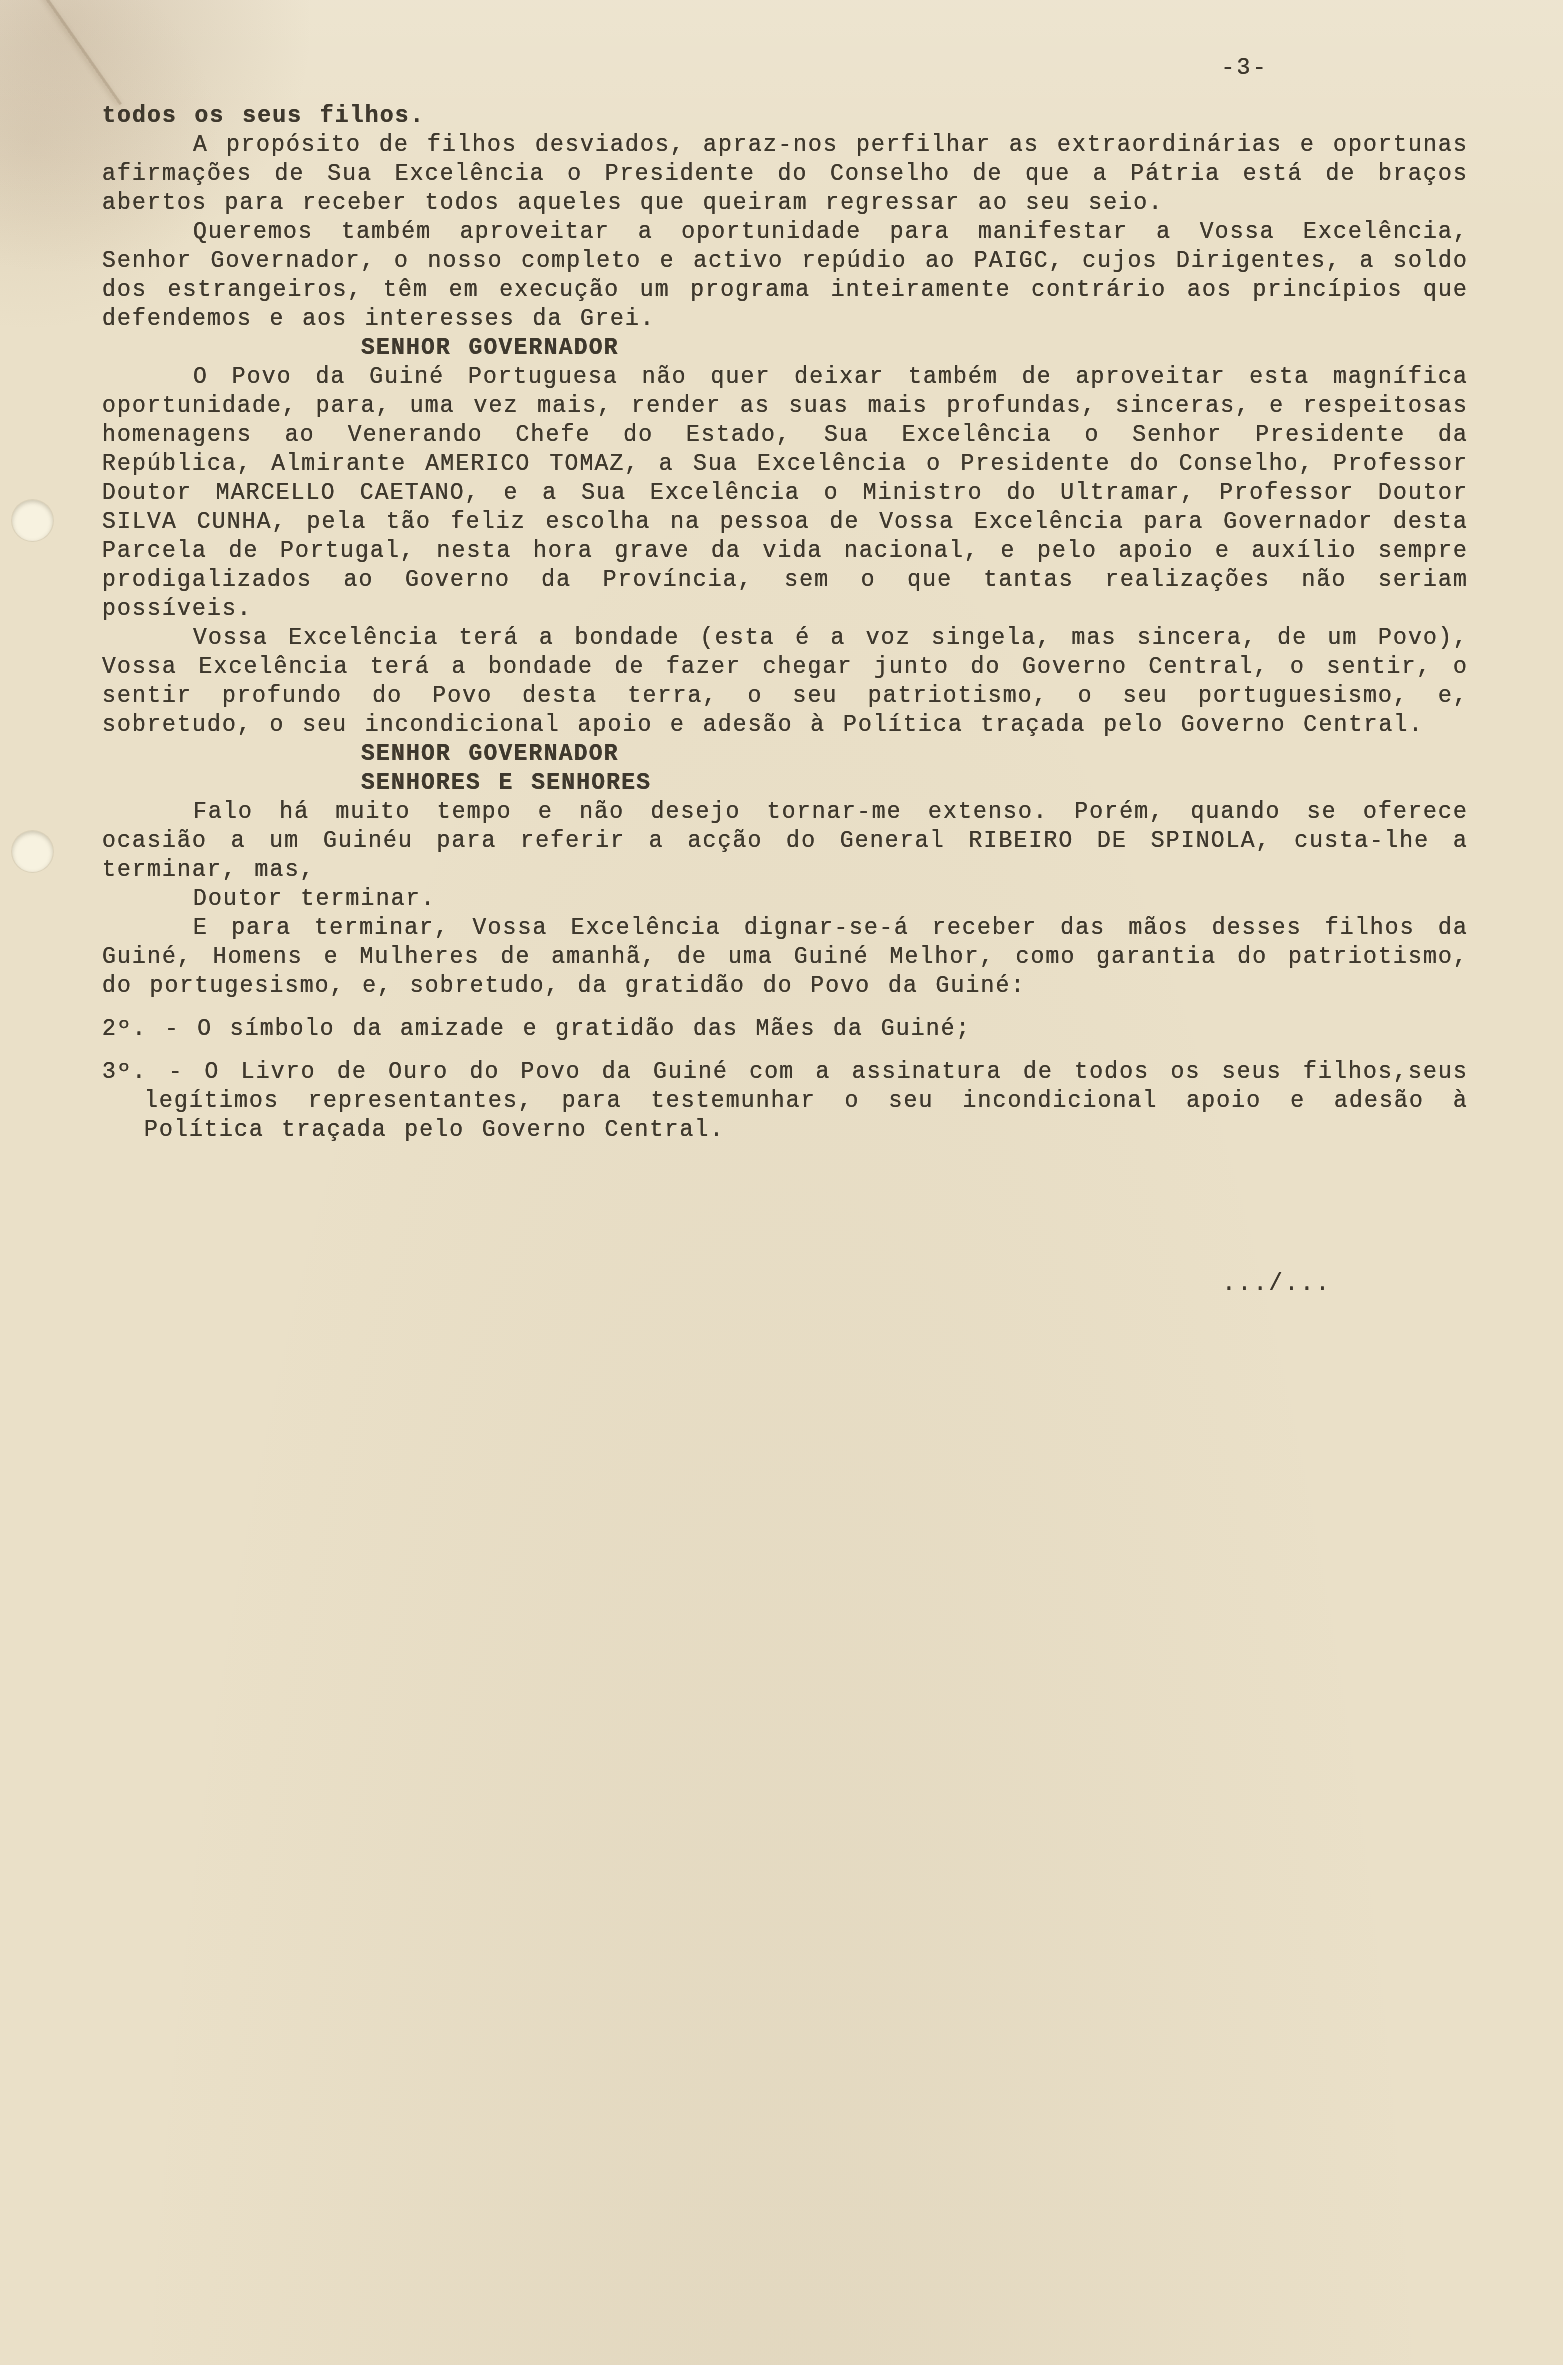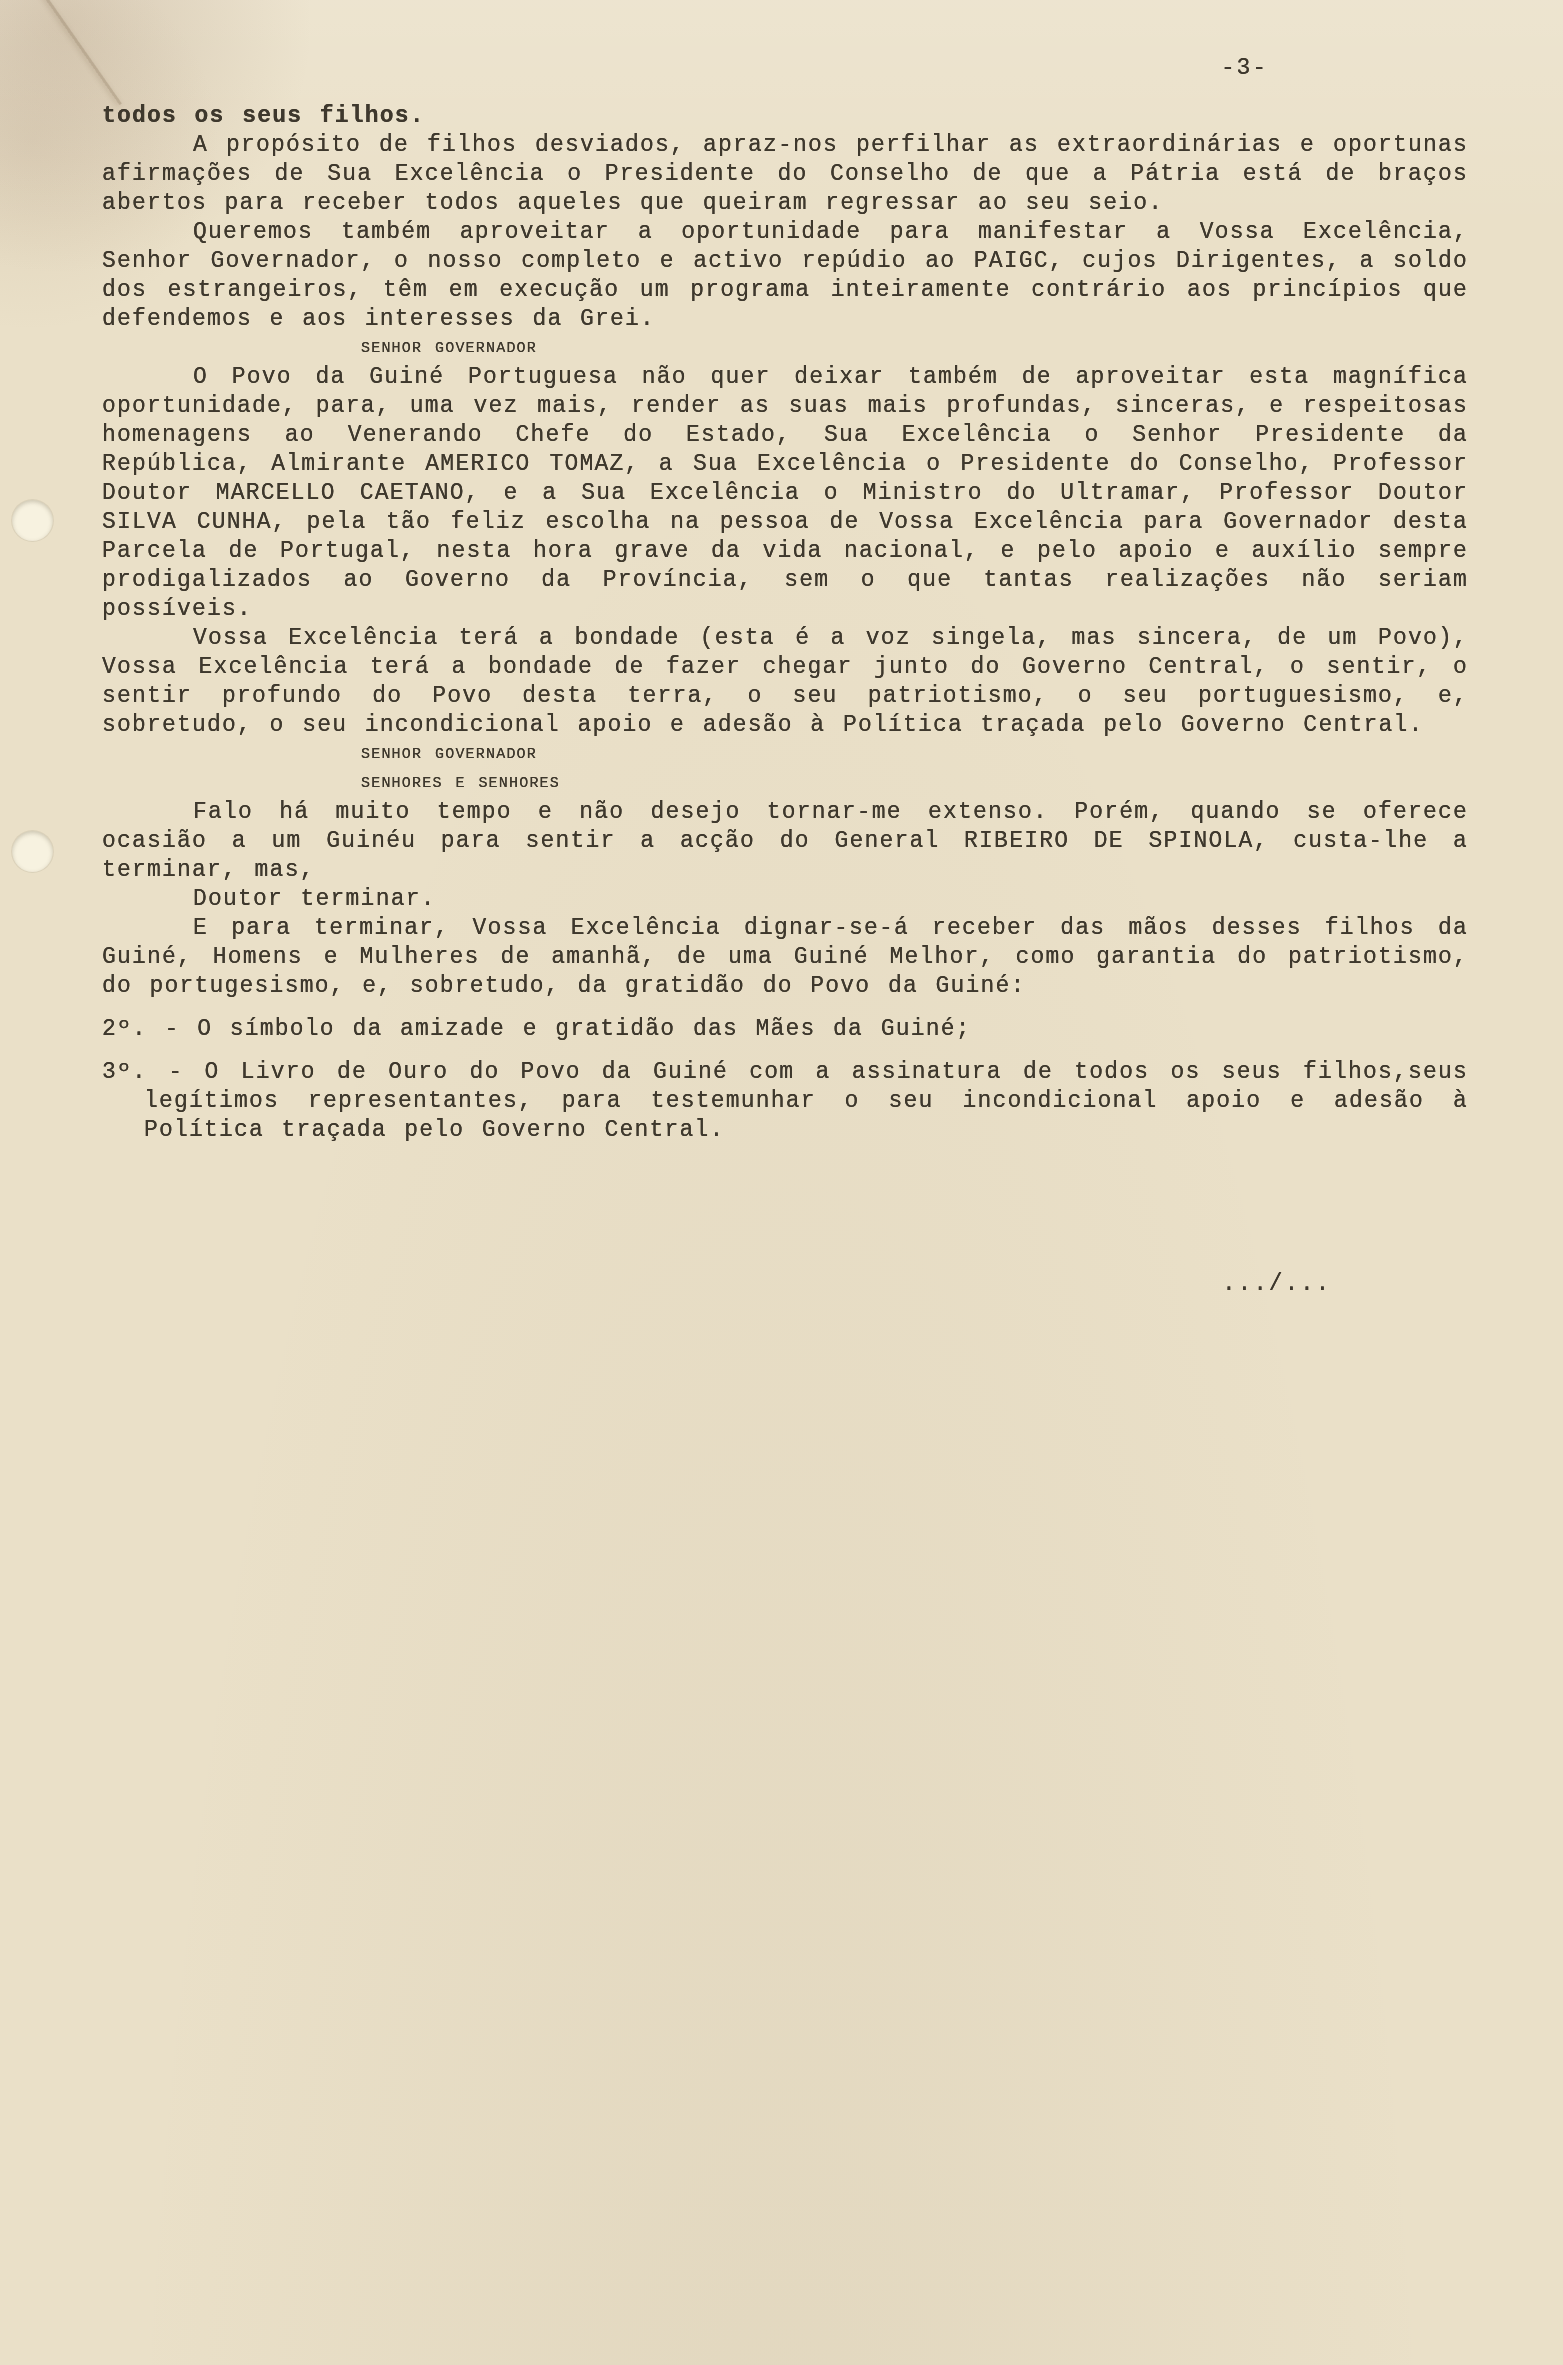--- a/index.html
+++ b/index.html
@@ -81,22 +81,22 @@
   .para {
     margin: 0;
     text-indent: 91px;
   }
   .para.no-indent {
     text-indent: 0;
     font-weight: bold;
   }
   .heading {
     margin: 0 0 0 259px;
-    font-size: 15px;
-    font-weight: normal;
+    font-size: 23px;
+    font-weight: bold;
     letter-spacing: 1.2px;
     text-align: left;
     text-indent: 0;
   }
   .list-item {
     margin: 14px 0 0 0;
     padding-left: 42px;
     text-indent: -42px;
   }
   .continuation {
@@ -121,21 +121,21 @@
 
   <div class="text-block">
     <p class="para no-indent">todos os seus filhos.</p>
     <p class="para">A propósito de filhos desviados, apraz-nos perfilhar as extraordinárias e oportunas afirmações de Sua Excelência o Presidente do Conselho de que a Pátria está de braços abertos para receber todos aqueles que queiram regressar ao seu seio.</p>
     <p class="para">Queremos também aproveitar a oportunidade para manifestar a Vossa Excelência, Senhor Governador, o nosso completo e activo repúdio ao PAIGC, cujos Dirigentes, a soldo dos estrangeiros, têm em execução um programa inteiramente contrário aos princípios que defendemos e aos interesses da Grei.</p>
     <h2 class="heading">SENHOR GOVERNADOR</h2>
     <p class="para">O Povo da Guiné Portuguesa não quer deixar também de aproveitar esta magnífica oportunidade, para, uma vez mais, render as suas mais profundas, sinceras, e respeitosas homenagens ao Venerando Chefe do Estado, Sua Excelência o Senhor Presidente da República, Almirante AMERICO TOMAZ, a Sua Excelência o Presidente do Conselho, Professor Doutor MARCELLO CAETANO, e a Sua Excelência o Ministro do Ultramar, Professor Doutor SILVA CUNHA, pela tão feliz escolha na pessoa de Vossa Excelência para Governador desta Parcela de Portugal, nesta hora grave da vida nacional, e pelo apoio e auxílio sempre prodigalizados ao Governo da Província, sem o que tantas realizações não seriam possíveis.</p>
     <p class="para">Vossa Excelência terá a bondade (esta é a voz singela, mas sincera, de um Povo), Vossa Excelência terá a bondade de fazer chegar junto do Governo Central, o sentir, o sentir profundo do Povo desta terra, o seu patriotismo, o seu portuguesismo, e, sobretudo, o seu incondicional apoio e adesão à Política traçada pelo Governo Central.</p>
     <h2 class="heading">SENHOR GOVERNADOR</h2>
     <h2 class="heading">SENHORES E SENHORES</h2>
-    <p class="para">Falo há muito tempo e não desejo tornar-me extenso. Porém, quando se oferece ocasião a um Guinéu para sentir a acção do General RIBEIRO DE SPINOLA, custa-lhe a terminar, mas,</p>
+    <p class="para">Falo há muito tempo e não desejo tornar-me extenso. Porém, quando se oferece ocasião a um Guinéu para referir a acção do General RIBEIRO DE SPINOLA, custa-lhe a terminar, mas,</p>
     <p class="para">Doutor terminar.</p>
     <p class="para">E para terminar, Vossa Excelência dignar-se-á receber das mãos desses filhos da Guiné, Homens e Mulheres de amanhã, de uma Guiné Melhor, como garantia do patriotismo, do portugesismo, e, sobretudo, da gratidão do Povo da Guiné:</p>
     <p class="para list-item">2º. - O símbolo da amizade e gratidão das Mães da Guiné;</p>
     <p class="para list-item">3º. - O Livro de Ouro do Povo da Guiné com a assinatura de todos os seus filhos,seus legítimos representantes, para testemunhar o seu incondicional apoio e adesão à Política traçada pelo Governo Central.</p>
   </div>
 
   <div class="continuation">.../...</div>
 
 </div>
 

